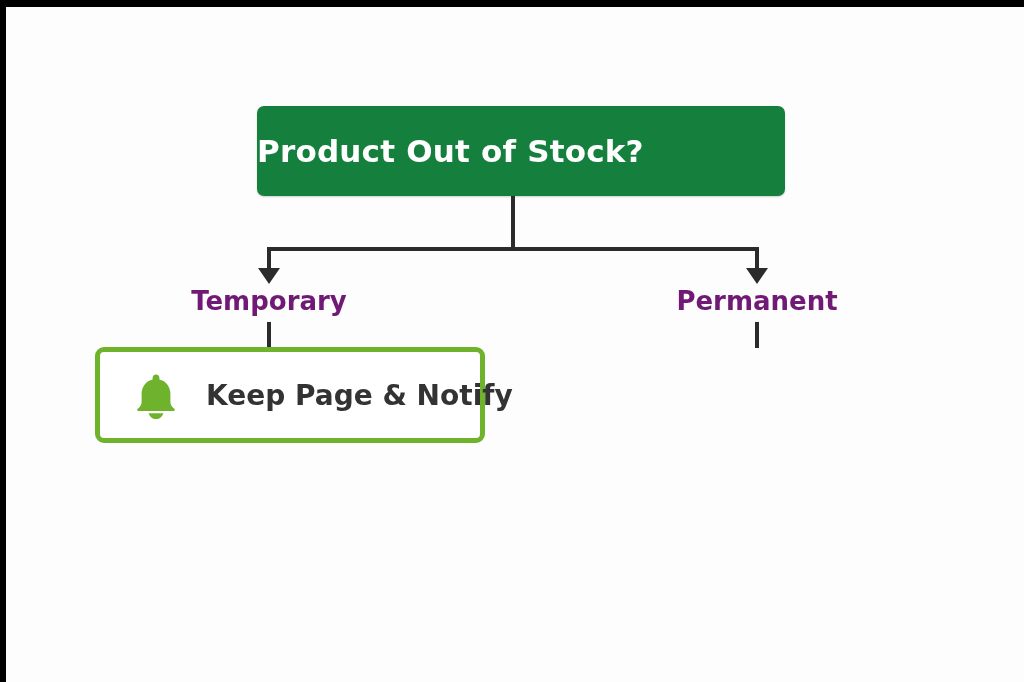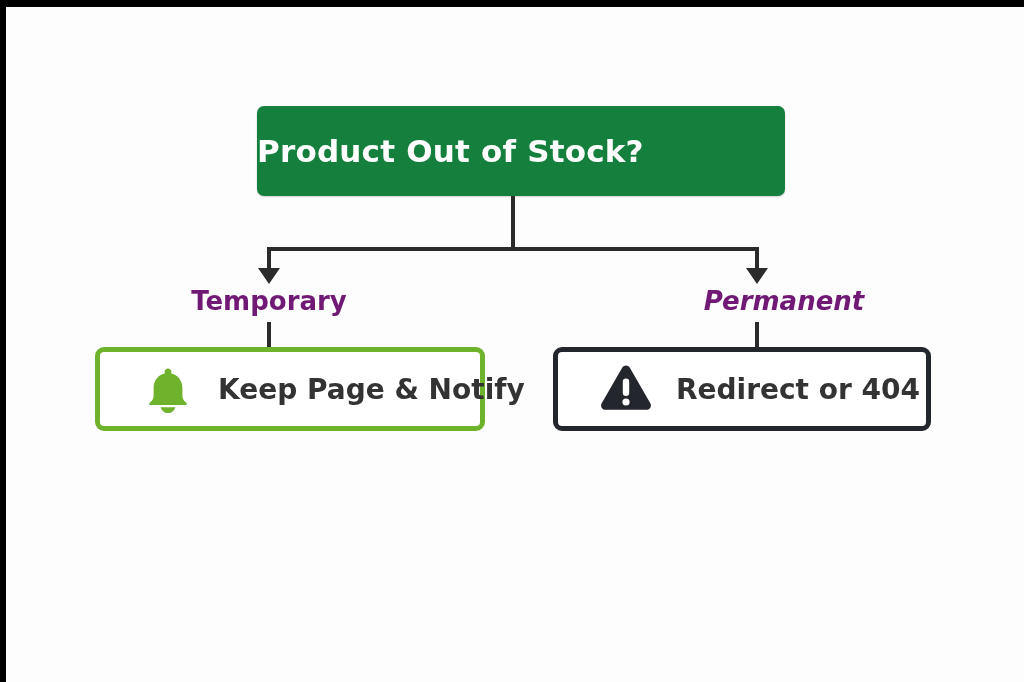--- a/index.html
+++ b/index.html
@@ -101,43 +101,43 @@
     position: absolute;
     top: 286px;
     width: 300px;
     text-align: center;
     color: #701a75;
     font-size: 26px;
     font-weight: bold;
     white-space: nowrap;
   }
   .branch-label.left  { left: 119px; }
-  .branch-label.right { left: 634px; font-style: italic; }
+  .branch-label.right { left: 607px; }
 
   
   .label-stem {
     position: absolute;
     top: 322px;
     width: 4px;
     height: 26px;
     background: #2b2b2b;
   }
   .label-stem.left  { left: 267px; }
   .label-stem.right { left: 755px; }
 
   
   .leaf-box {
     position: absolute;
     top: 347px;
-    height: 84px;
+    height: 96px;
     background: #ffffff;
     border-radius: 9px;
     display: flex;
     align-items: center;
-    padding-left: 40px;
+    padding-left: 28px;
   }
   .leaf-box.notify {
     left: 95px;
     width: 390px;
     border: 5px solid #6fb22c;
   }
   .leaf-box.redirect {
     left: 553px;
     width: 378px;
     border: 5px solid #23262c;
@@ -186,25 +186,15 @@
     <div class="leaf-box notify">
       <span class="icon-slot">
         <svg width="52" height="52" viewBox="0 0 52 52" aria-hidden="true">
           <path d="M26 5.5c-1.9 0-3.4 1.5-3.4 3.4v1.6c-6.4 1.5-11 7.2-11 14v8.2c0 2.3-1 4.5-2.7 6.1l-1.4 1.3c-.7.7-.2 1.9.8 1.9h35.4c1 0 1.5-1.2.8-1.9l-1.4-1.3c-1.7-1.6-2.7-3.8-2.7-6.1V24.5c0-6.8-4.6-12.5-11-14V8.9c0-1.9-1.5-3.4-3.4-3.4z" fill="#6fb22c"></path>
           <path d="M18.6 44.2c.9 3.4 4 5.9 7.4 5.9s6.5-2.5 7.4-5.9H18.6z" fill="#6fb22c"></path>
         </svg>
       </span>
       <span class="leaf-label">Keep Page &amp; Notify</span>
     </div>
 
-    <div class="leaf-box redirect">
-      <span class="icon-slot">
-        <svg width="54" height="50" viewBox="0 0 54 50" aria-hidden="true">
-          <path d="M23.3 3.6c1.7-2.9 5.7-2.9 7.4 0l20.6 35.6c1.7 2.9-.3 6.6-3.7 6.6H6.4c-3.4 0-5.4-3.7-3.7-6.6L23.3 3.6z" fill="#23262c"></path>
-          <rect x="23.8" y="14.5" width="6.4" height="17.5" rx="3.2" fill="#ffffff"></rect>
-          <circle cx="27" cy="38" r="3.6" fill="#ffffff"></circle>
-        </svg>
-      </span>
-      <span class="leaf-label">Redirect or 404</span>
-    </div>
 
   </div>
 </div>
 
 </body></html>

